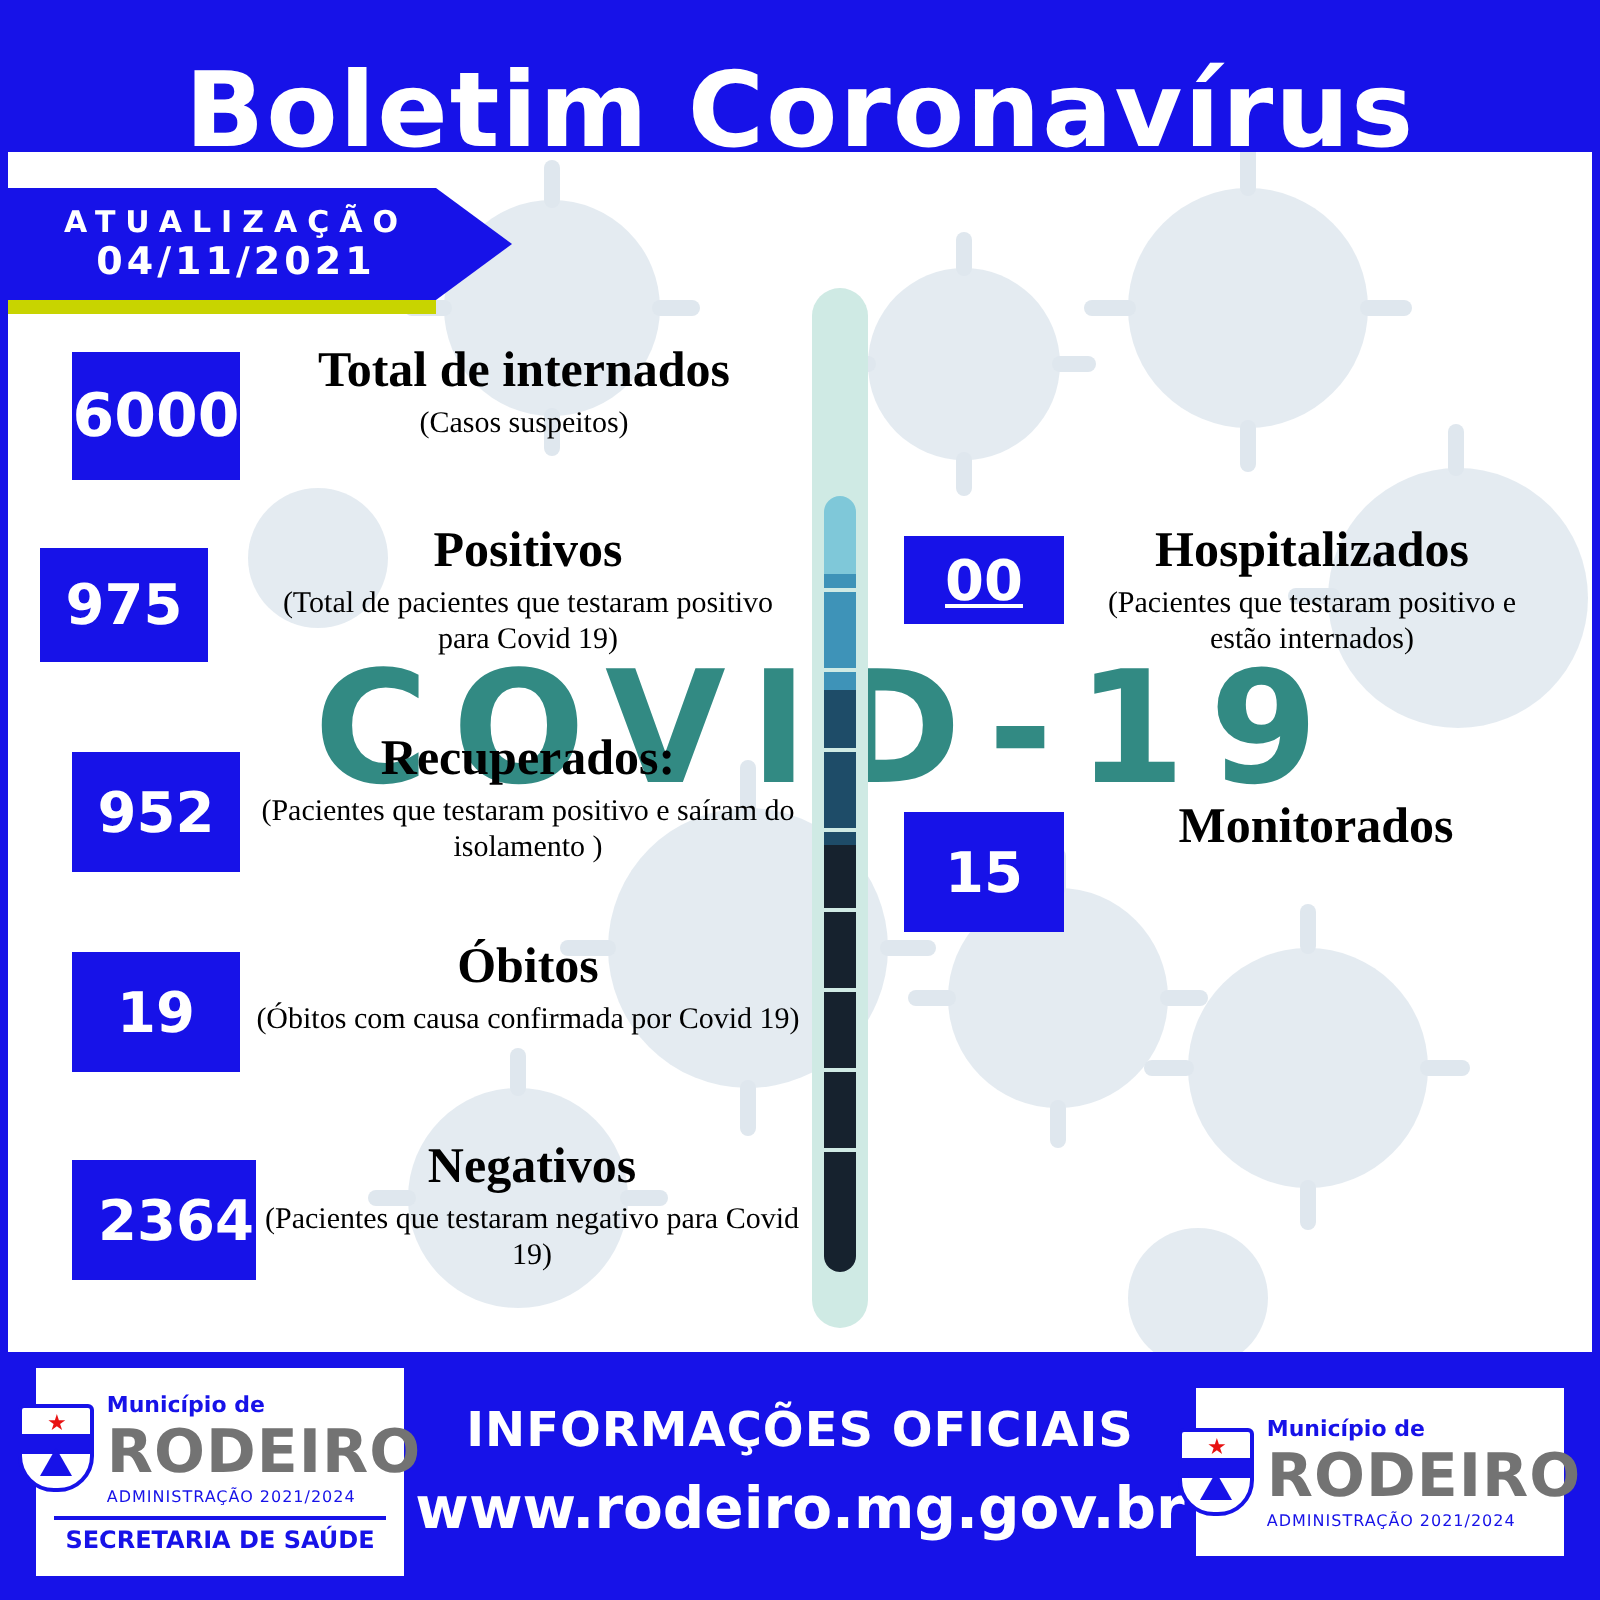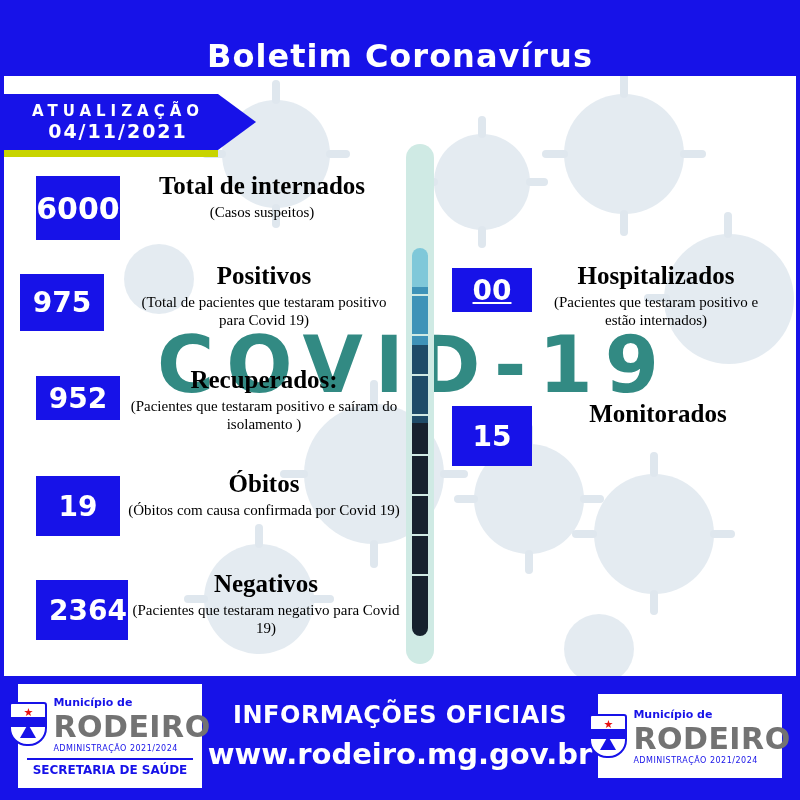--- a/index.html
+++ b/index.html
@@ -21,21 +21,21 @@
   .header {
     position: absolute;
     left: 0; top: 0; width: 792px; height: 72px;
     background: #1712e8;
     display: flex; align-items: center; justify-content: center;
   }
   .header-title {
     color: #ffffff;
     font-family: "DejaVu Sans", sans-serif;
     font-weight: bold;
-    font-size: 32px;
+    font-size: 52px;
     letter-spacing: 1px;
     margin-top: 32px;
   }
 
   
   .update-banner {
     position: absolute;
     left: 0; top: 90px;
     width: 252px; height: 56px;
     background: #1712e8;
@@ -296,21 +296,21 @@
   </div>
 
   <div class="stat-box" style="left:16px;top:270px;width:84px;height:57px;font-size:28px;">
     <span>975</span>
   </div>
   <div class="stat-text" style="left:124px;top:258px;width:272px;">
     <div class="stat-title">Positivos</div>
     <div class="stat-sub">(Total de pacientes que testaram positivo para Covid 19)</div>
   </div>
 
-  <div class="stat-box" style="left:32px;top:372px;width:84px;height:44px;font-size:28px;">
+  <div class="stat-box" style="left:32px;top:372px;width:84px;height:60px;font-size:28px;">
     <span>952</span>
   </div>
   <div class="stat-text" style="left:124px;top:362px;width:272px;">
     <div class="stat-title">Recuperados:</div>
     <div class="stat-sub">(Pacientes que testaram positivo e saíram do isolamento )</div>
   </div>
 
   <div class="stat-box" style="left:32px;top:472px;width:84px;height:60px;font-size:28px;">
     <span>19</span>
   </div>

